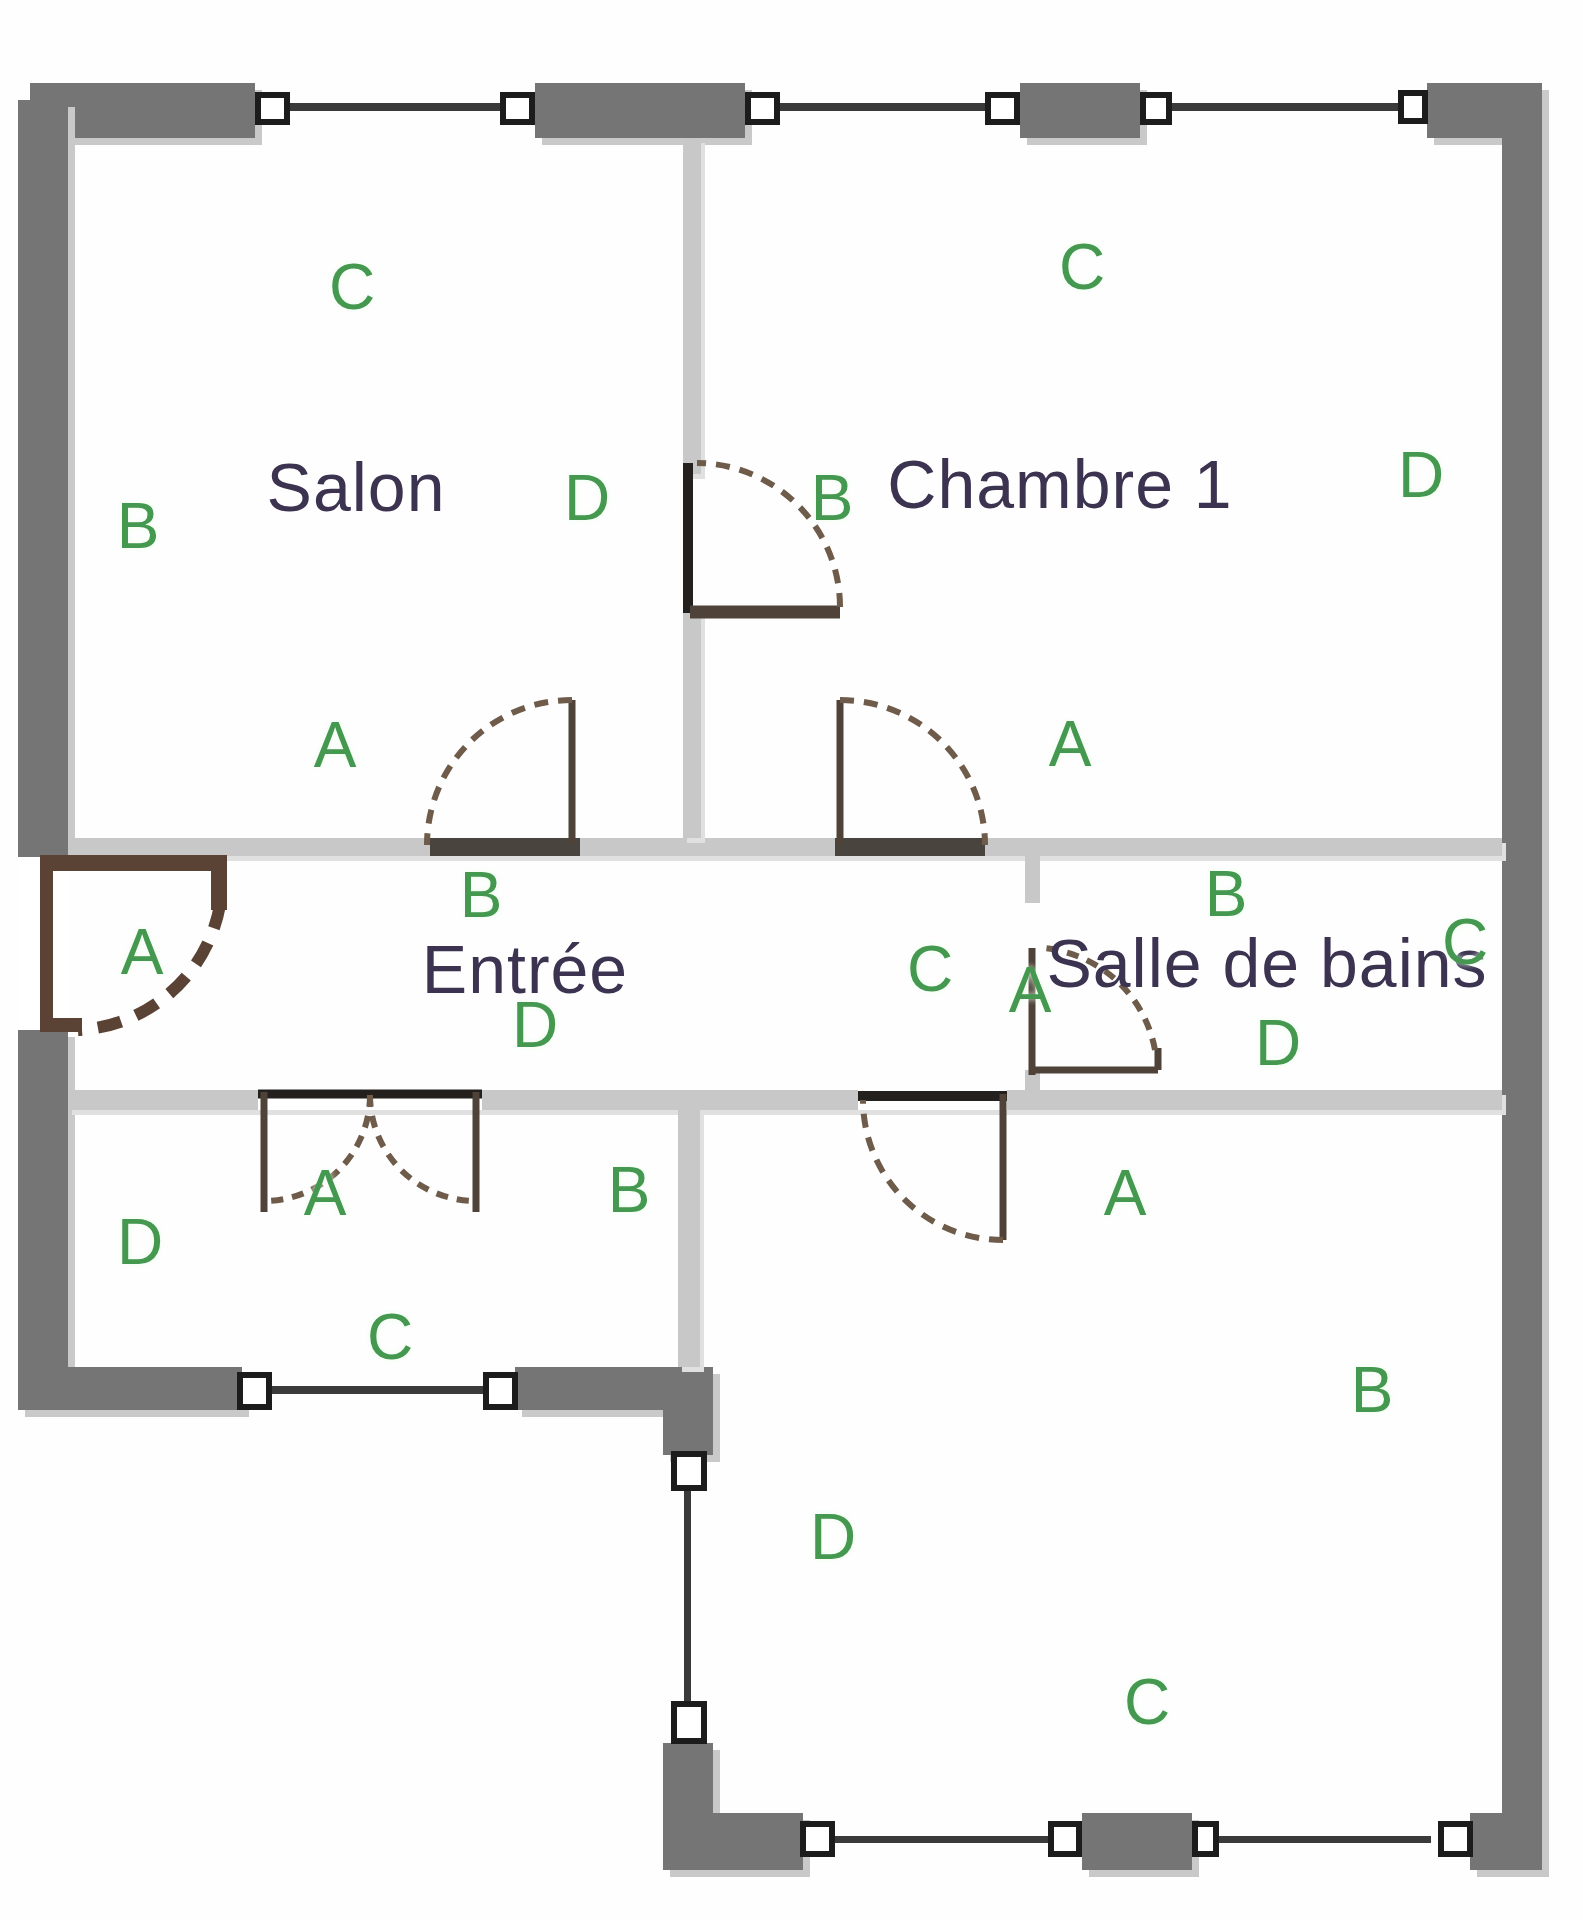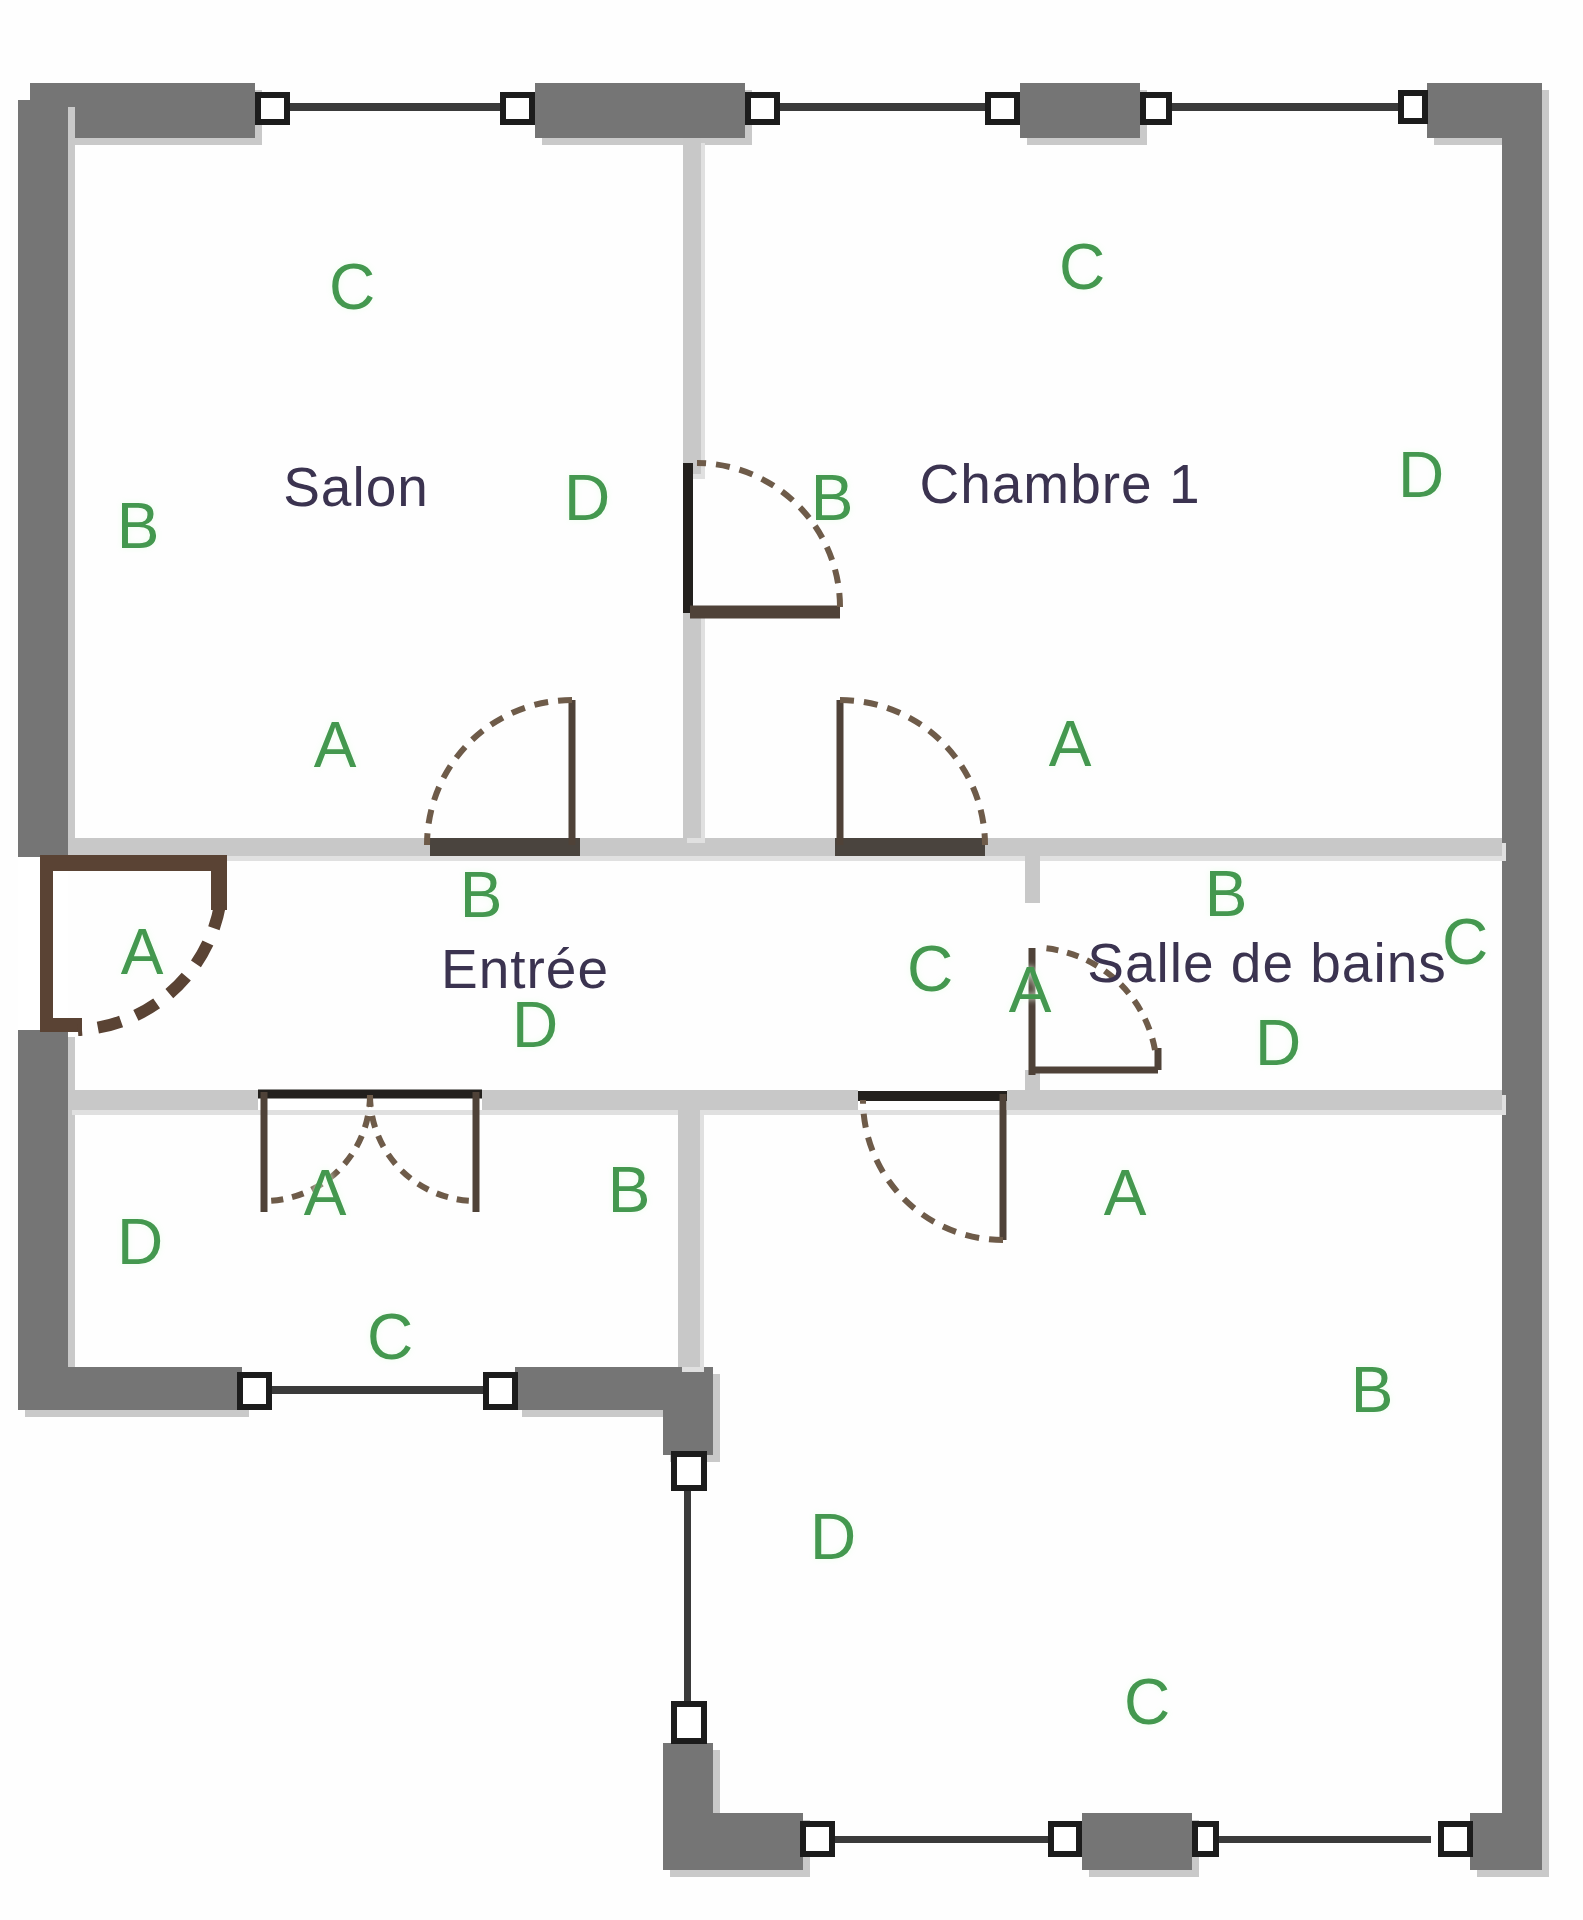--- a/index.html
+++ b/index.html
@@ -22,21 +22,21 @@
   }
   .wline{position:absolute;z-index:3;}
   svg.doors{position:absolute;left:0;top:0;z-index:5;}
   .lbl{
     position:absolute;
     transform:translate(-50%,-54%);
     white-space:nowrap;
     z-index:6;
   }
   .room-name{
-    font-size:55px;
+    font-size:68px;
     color:#3b3350;
     letter-spacing:1px;
   }
   .letter{
     font-size:64px;
     color:#44984f;
     text-shadow:0 0 6px rgba(235,255,235,.9);
   }
 </style>
 </head>

